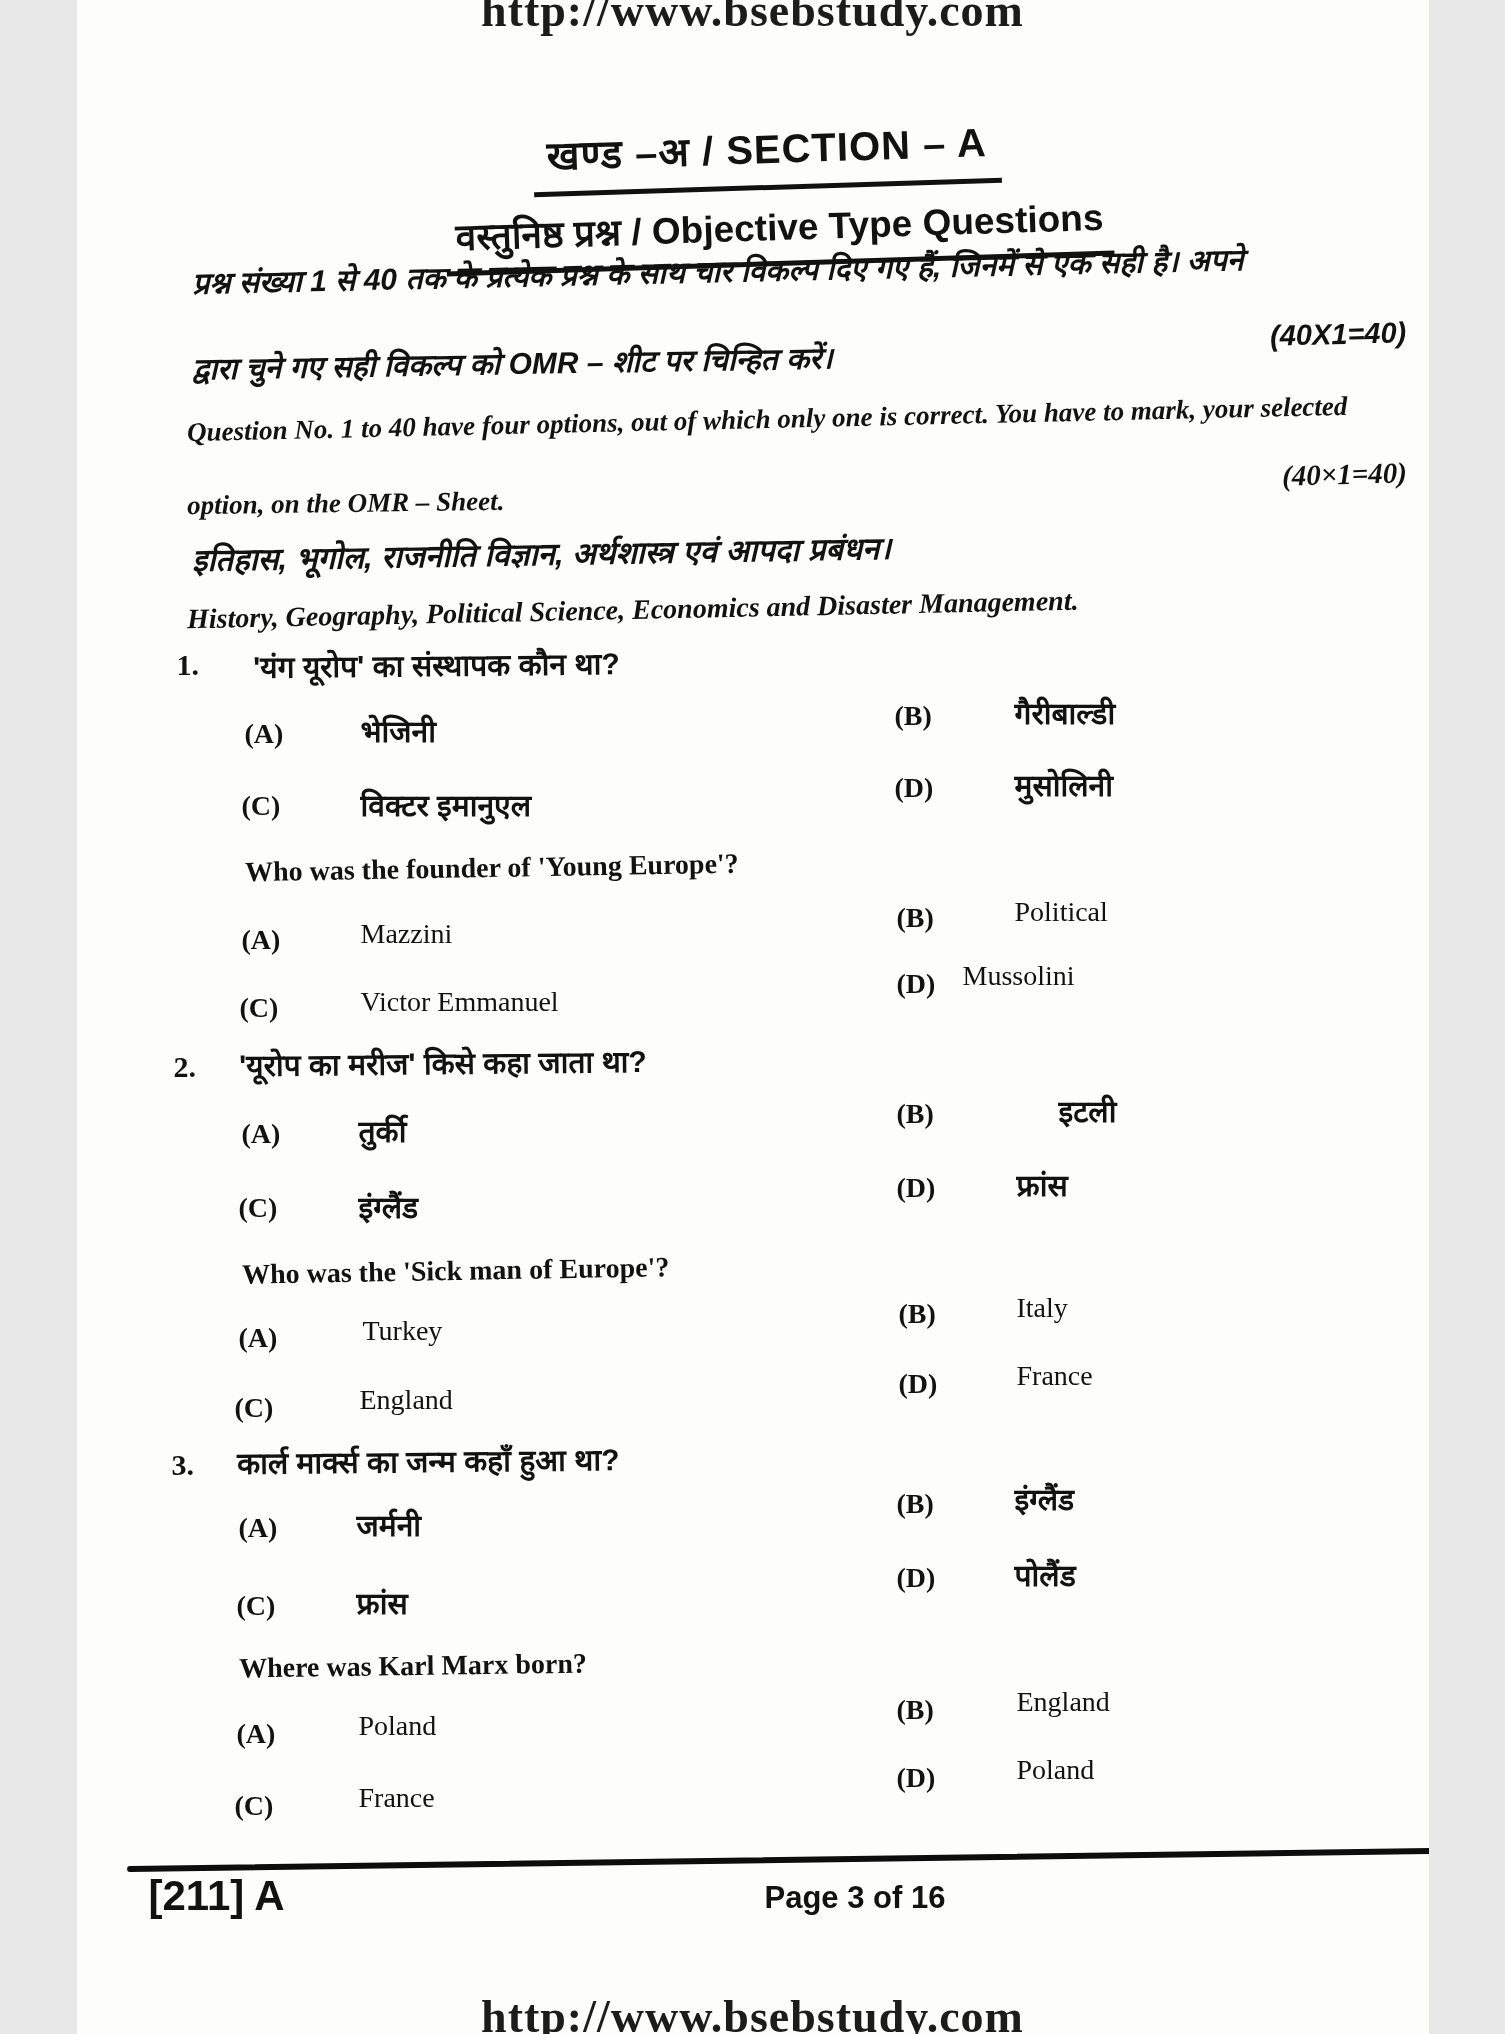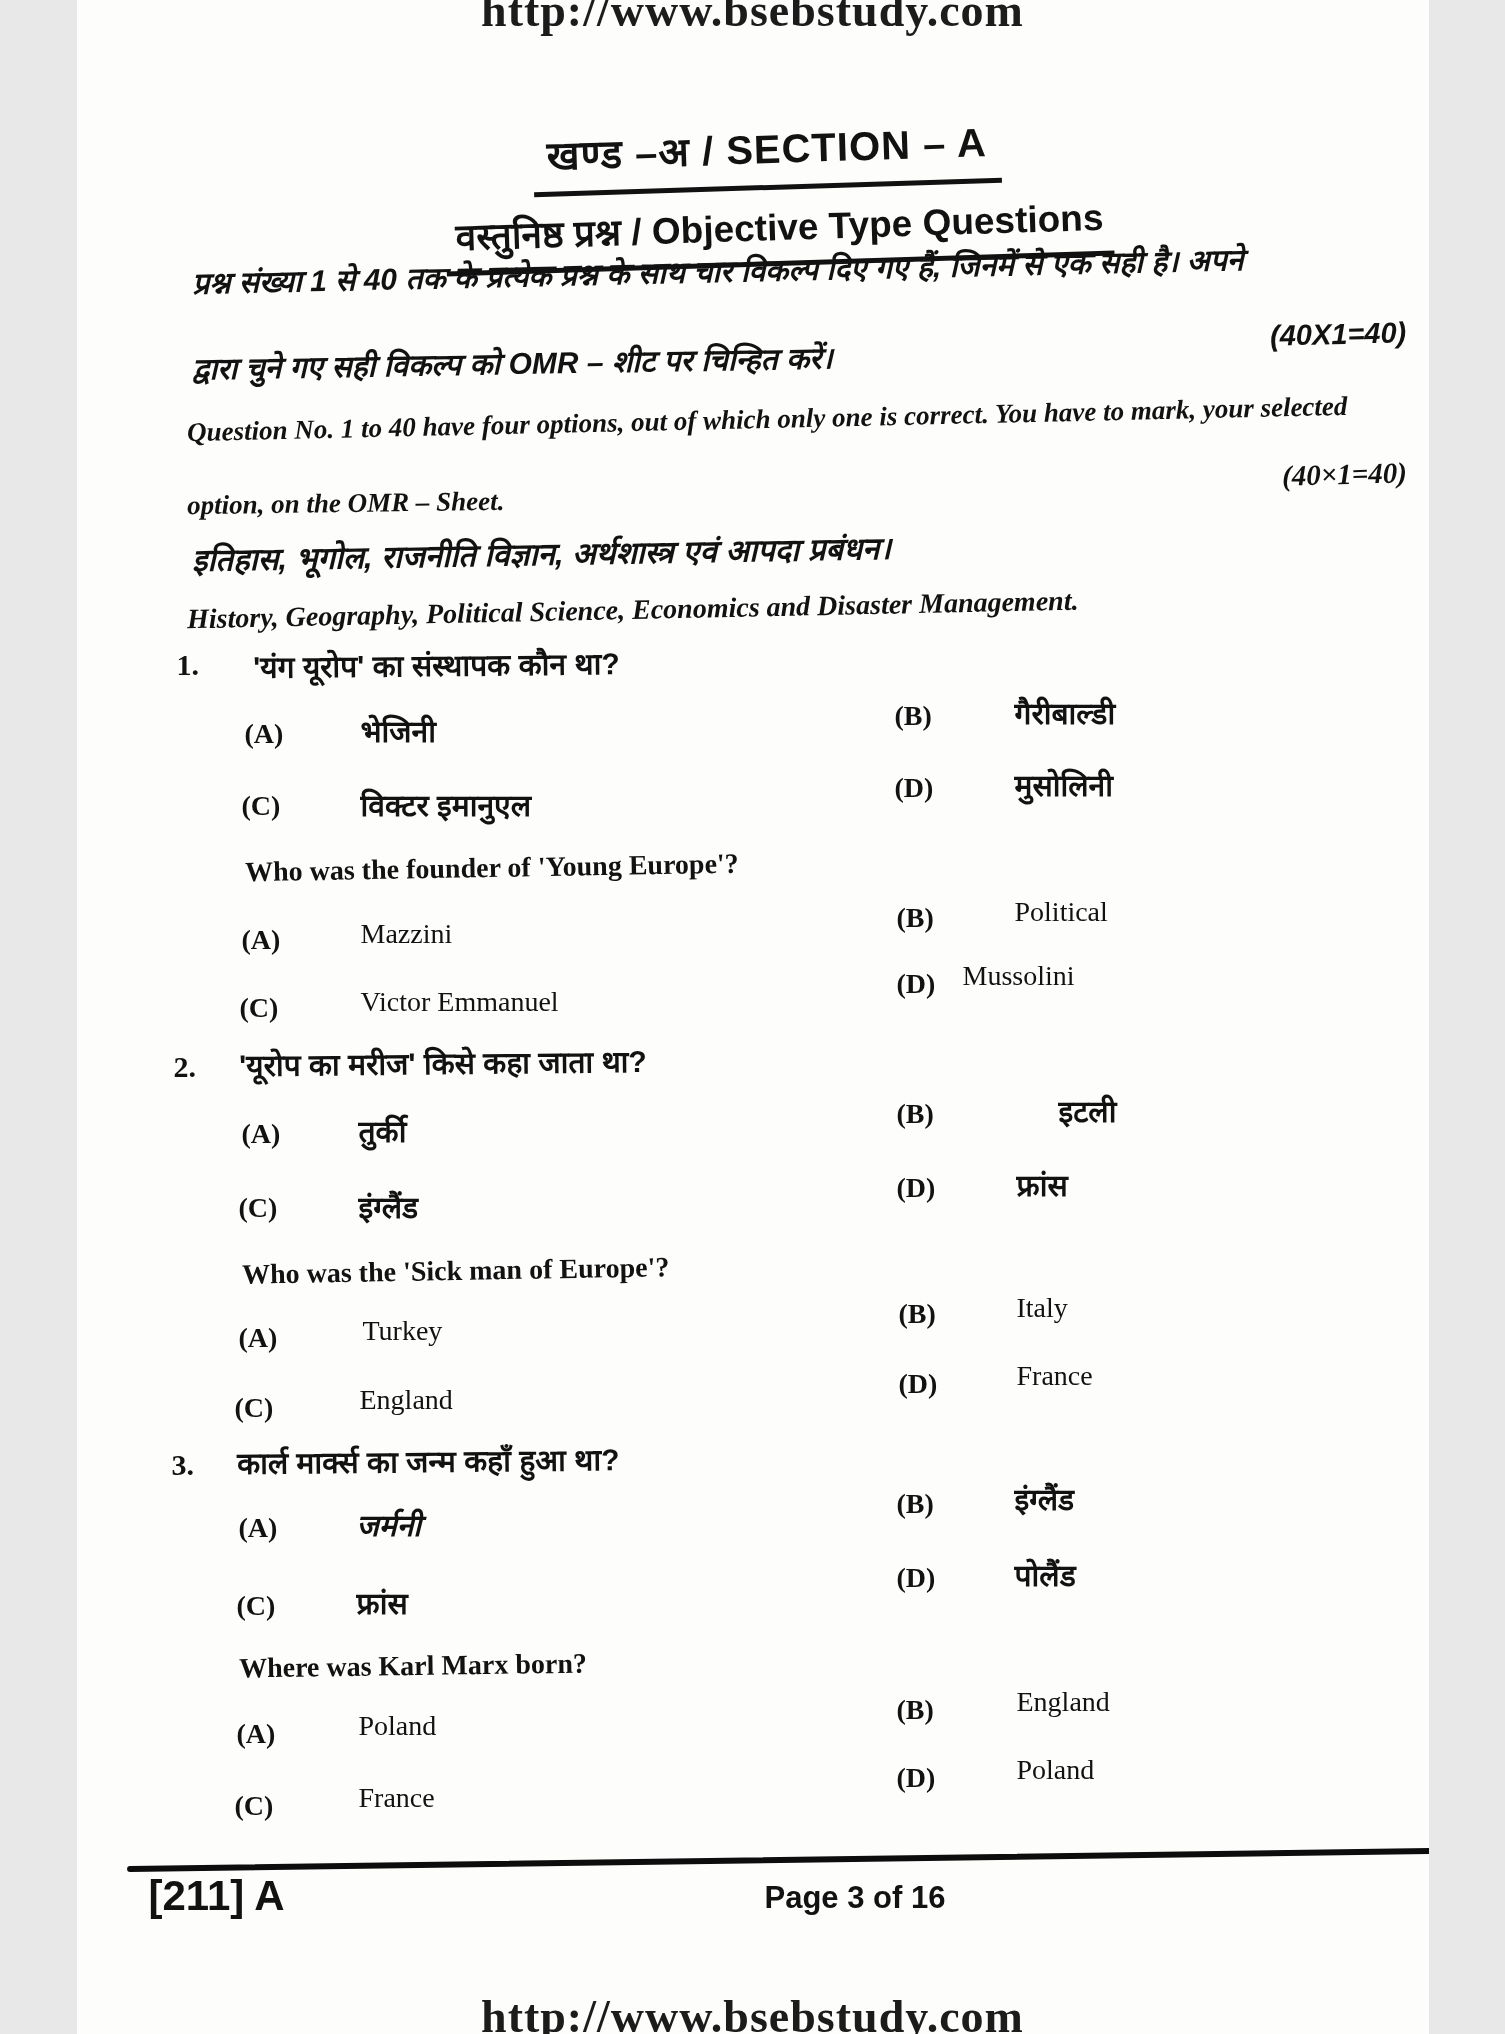--- a/index.html
+++ b/index.html
@@ -128,21 +128,21 @@
   <div class="abs opt-en" style="top:1292px; left:940px;">Italy</div>
   <div class="abs opt-letter" style="top:1392px; left:158px;">(C)</div>
   <div class="abs opt-en" style="top:1384px; left:283px;">England</div>
   <div class="abs opt-letter" style="top:1368px; left:822px;">(D)</div>
   <div class="abs opt-en" style="top:1360px; left:940px;">France</div>
 
   <div class="abs qnum" style="top:1448px; left:95px;">3.</div>
   <div class="abs qtext-hi" style="top:1440px; left:160px; transform:rotate(-0.6deg);">कार्ल मार्क्स का जन्म कहाँ हुआ था?</div>
 
   <div class="abs opt-letter" style="top:1512px; left:162px;">(A)</div>
-  <div class="abs opt-hi" style="top:1504px; left:280px;font-style:italic;">जर्मनी</div>
+  <div class="abs opt-hi" style="top:1504px; left:280px;">जर्मनी</div>
   <div class="abs opt-letter" style="top:1488px; left:820px;">(B)</div>
   <div class="abs opt-hi" style="top:1478px; left:938px;">इंग्लैंड</div>
   <div class="abs opt-letter" style="top:1590px; left:160px;">(C)</div>
   <div class="abs opt-hi" style="top:1582px; left:280px;">फ्रांस</div>
   <div class="abs opt-letter" style="top:1562px; left:820px;">(D)</div>
   <div class="abs opt-hi" style="top:1554px; left:938px;">पोलैंड</div>
 
   <div class="abs qtext-en" style="top:1650px; left:162px; transform:rotate(-0.8deg);">Where was Karl Marx born?</div>
 
   <div class="abs opt-letter" style="top:1718px; left:160px;">(A)</div>

